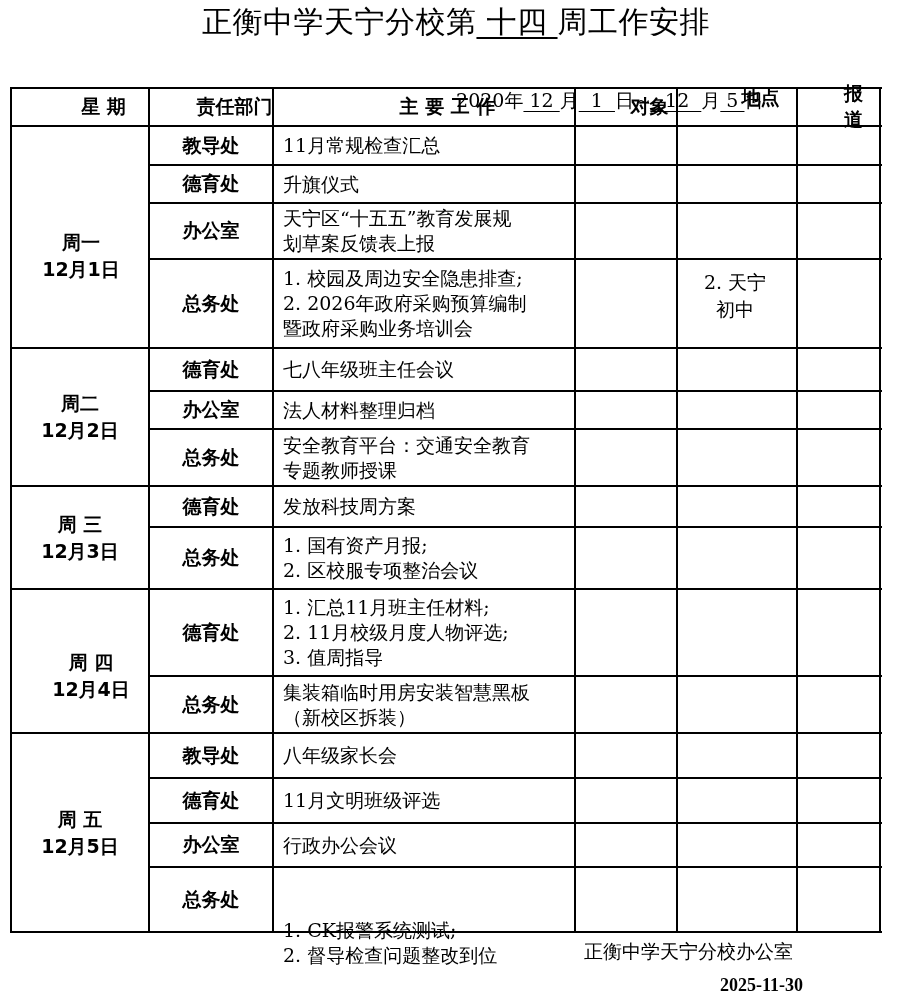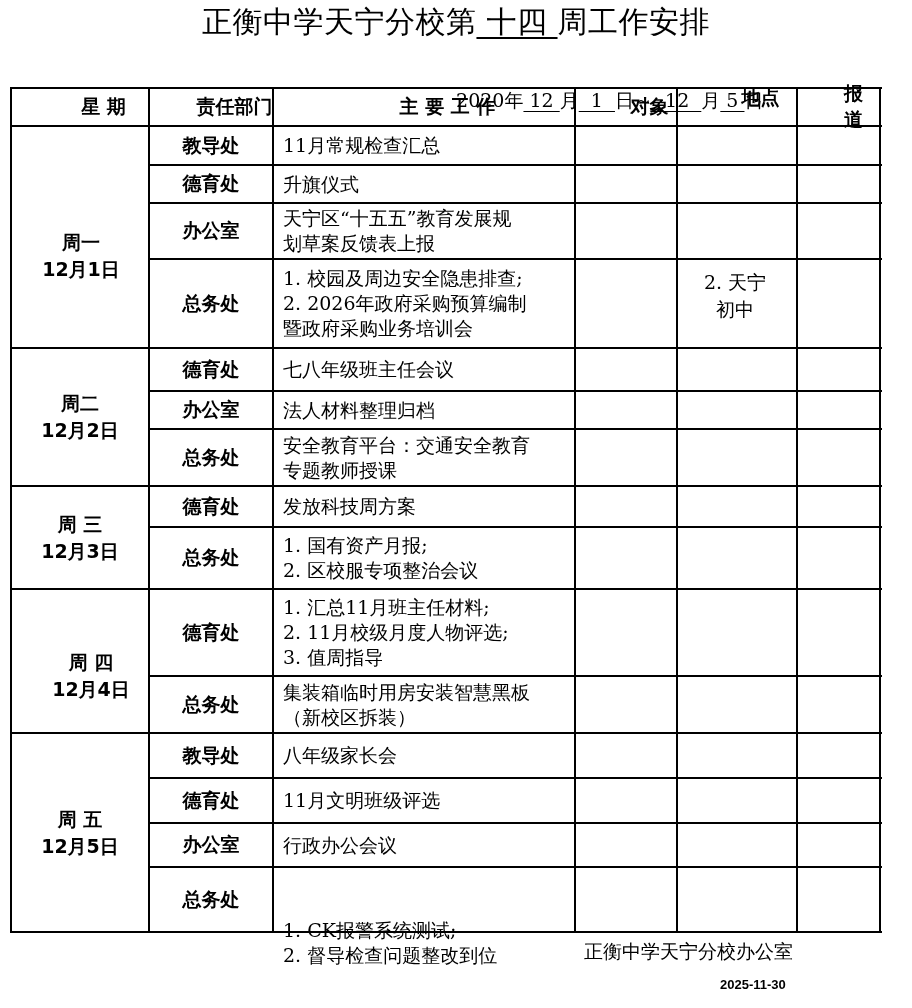--- a/index.html
+++ b/index.html
@@ -20,21 +20,21 @@
     .cell { position: absolute; display: flex; align-items: center; box-sizing: border-box; }
     .hdr { justify-content: center; font-family: "DejaVu Sans", sans-serif; font-weight: bold; font-size: 19px; padding-left: 47px; }
     .day { justify-content: center; flex-direction: column; font-family: "DejaVu Sans", sans-serif; font-weight: bold; font-size: 19px; line-height: 27px; text-align: center; }
     .dept { justify-content: center; font-family: "DejaVu Sans", sans-serif; font-weight: bold; font-size: 19px; }
     .task { padding-left: 10px; font-family: "DejaVu Serif", serif; font-size: 19px; line-height: 25px; white-space: pre-line; border-radius: 15px; }
     .place { justify-content: center; font-family: "DejaVu Serif", serif; font-size: 19px; line-height: 27px; white-space: pre-line; text-align: center; }
     .footer-org {
       position: absolute; left: 584px; top: 938px; font-family: "DejaVu Serif", serif; font-size: 19px; line-height: 26px;
     }
     .footer-date {
-      position: absolute; left: 720px; top: 972px; font-family: Liberation Sans, sans-serif; font-weight: bold; font-size: 13px; line-height: 26px;
+      position: absolute; left: 720px; top: 972px; font-family: Liberation Serif, serif; font-weight: bold; font-size: 18px; line-height: 26px;
     }
     .dots { position: absolute; left: 15px; top: 1000px; }
   </style>
 </head>
 <body>
 
 <div class="title">
   <span>正衡中学天宁分校第</span><span class="ul"> 十四 </span><span>周工作安排</span>
 </div>
 

